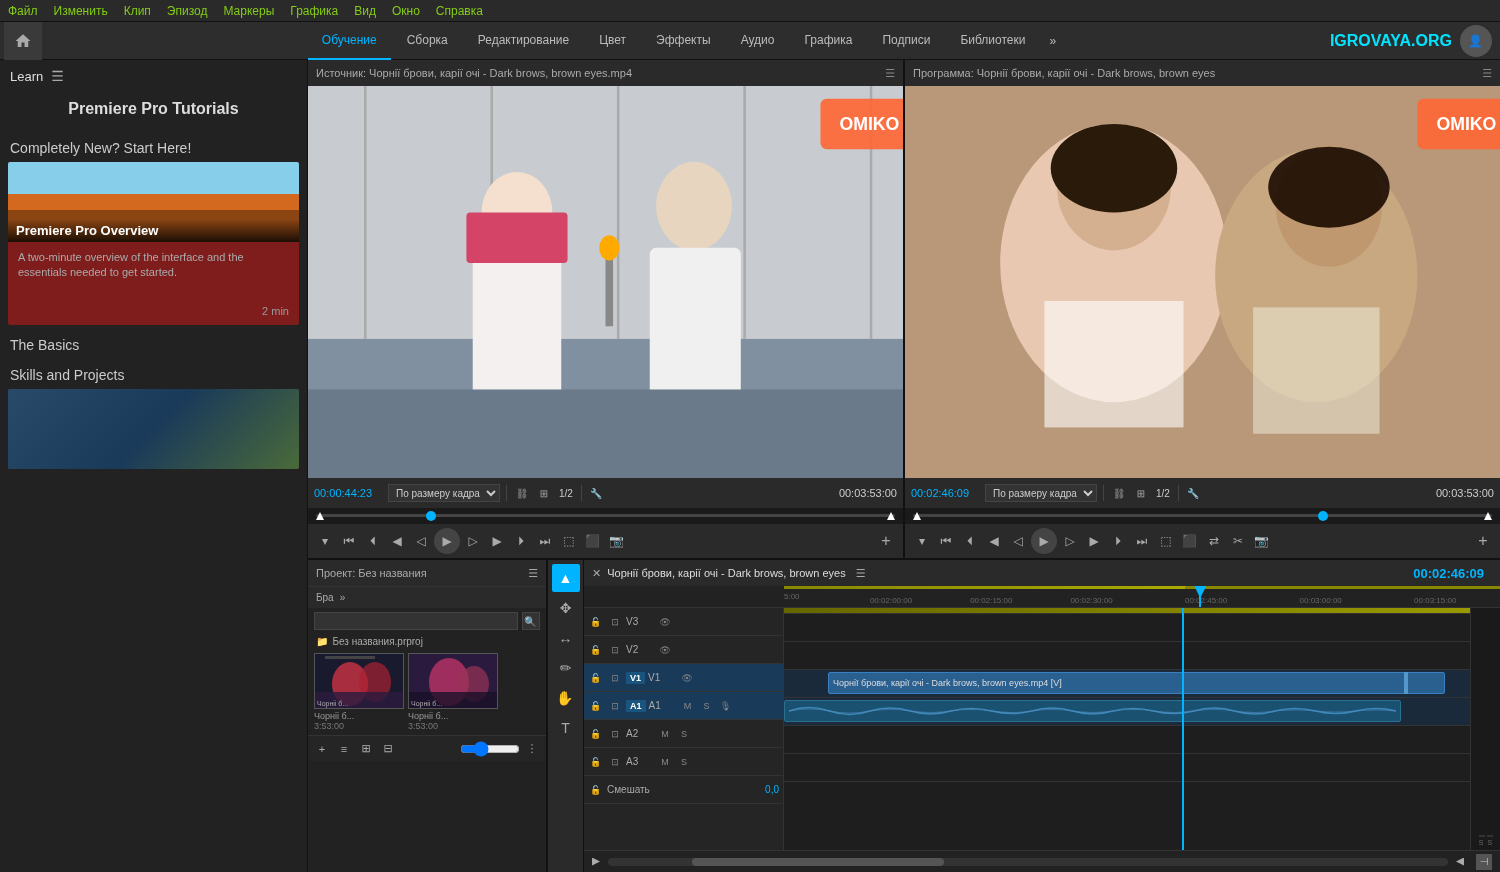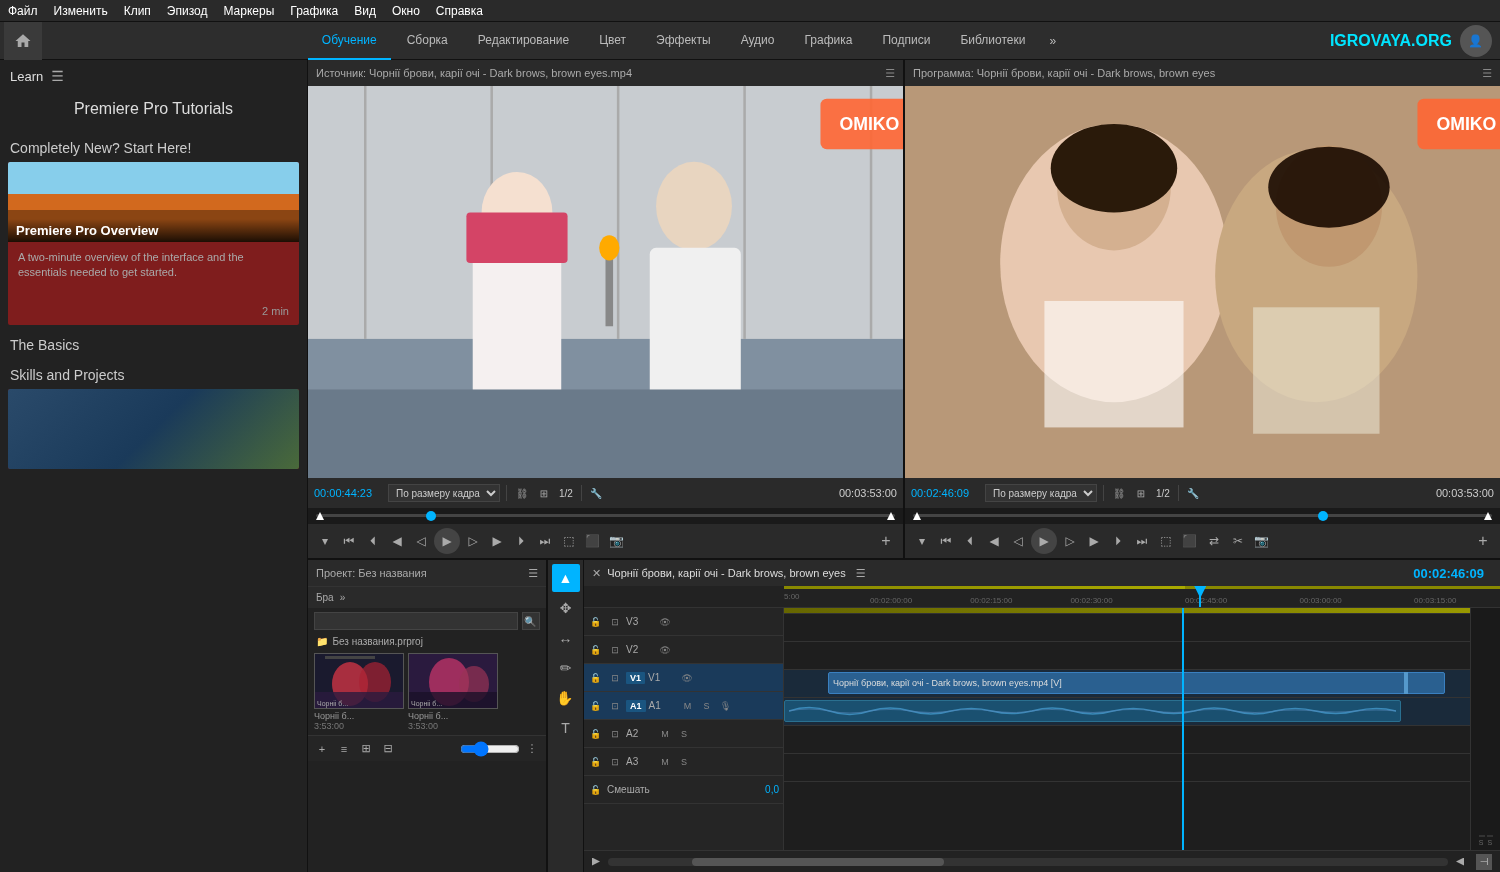--- a/index.html
+++ b/index.html
@@ -18,21 +18,21 @@
       background: #2a2a2a;
       height: 22px;
       display: flex;
       align-items: center;
       padding: 0 8px;
       gap: 16px;
       border-bottom: 1px solid #111;
     }
     #menubar span {
       font-size: 12px;
-      color: #ffffff;
+      color: #84cc16;
       cursor: pointer;
     }
 
     
     #topnav {
       background: #2d2d2d;
       height: 38px;
       display: flex;
       align-items: center;
       padding: 0 4px;
@@ -132,21 +132,21 @@
       color: #aaa;
       cursor: pointer;
       font-size: 14px;
     }
 
     .tutorial-main-title {
       text-align: center;
       font-size: 16px;
       color: #ddd;
       padding: 8px 10px 14px;
-      font-weight: normal;
+      font-weight: bold;
     }
 
     .section-label {
       font-size: 14px;
       color: #ccc;
       padding: 8px 10px 6px;
       font-weight: normal;
     }
 
     .tutorial-card {

